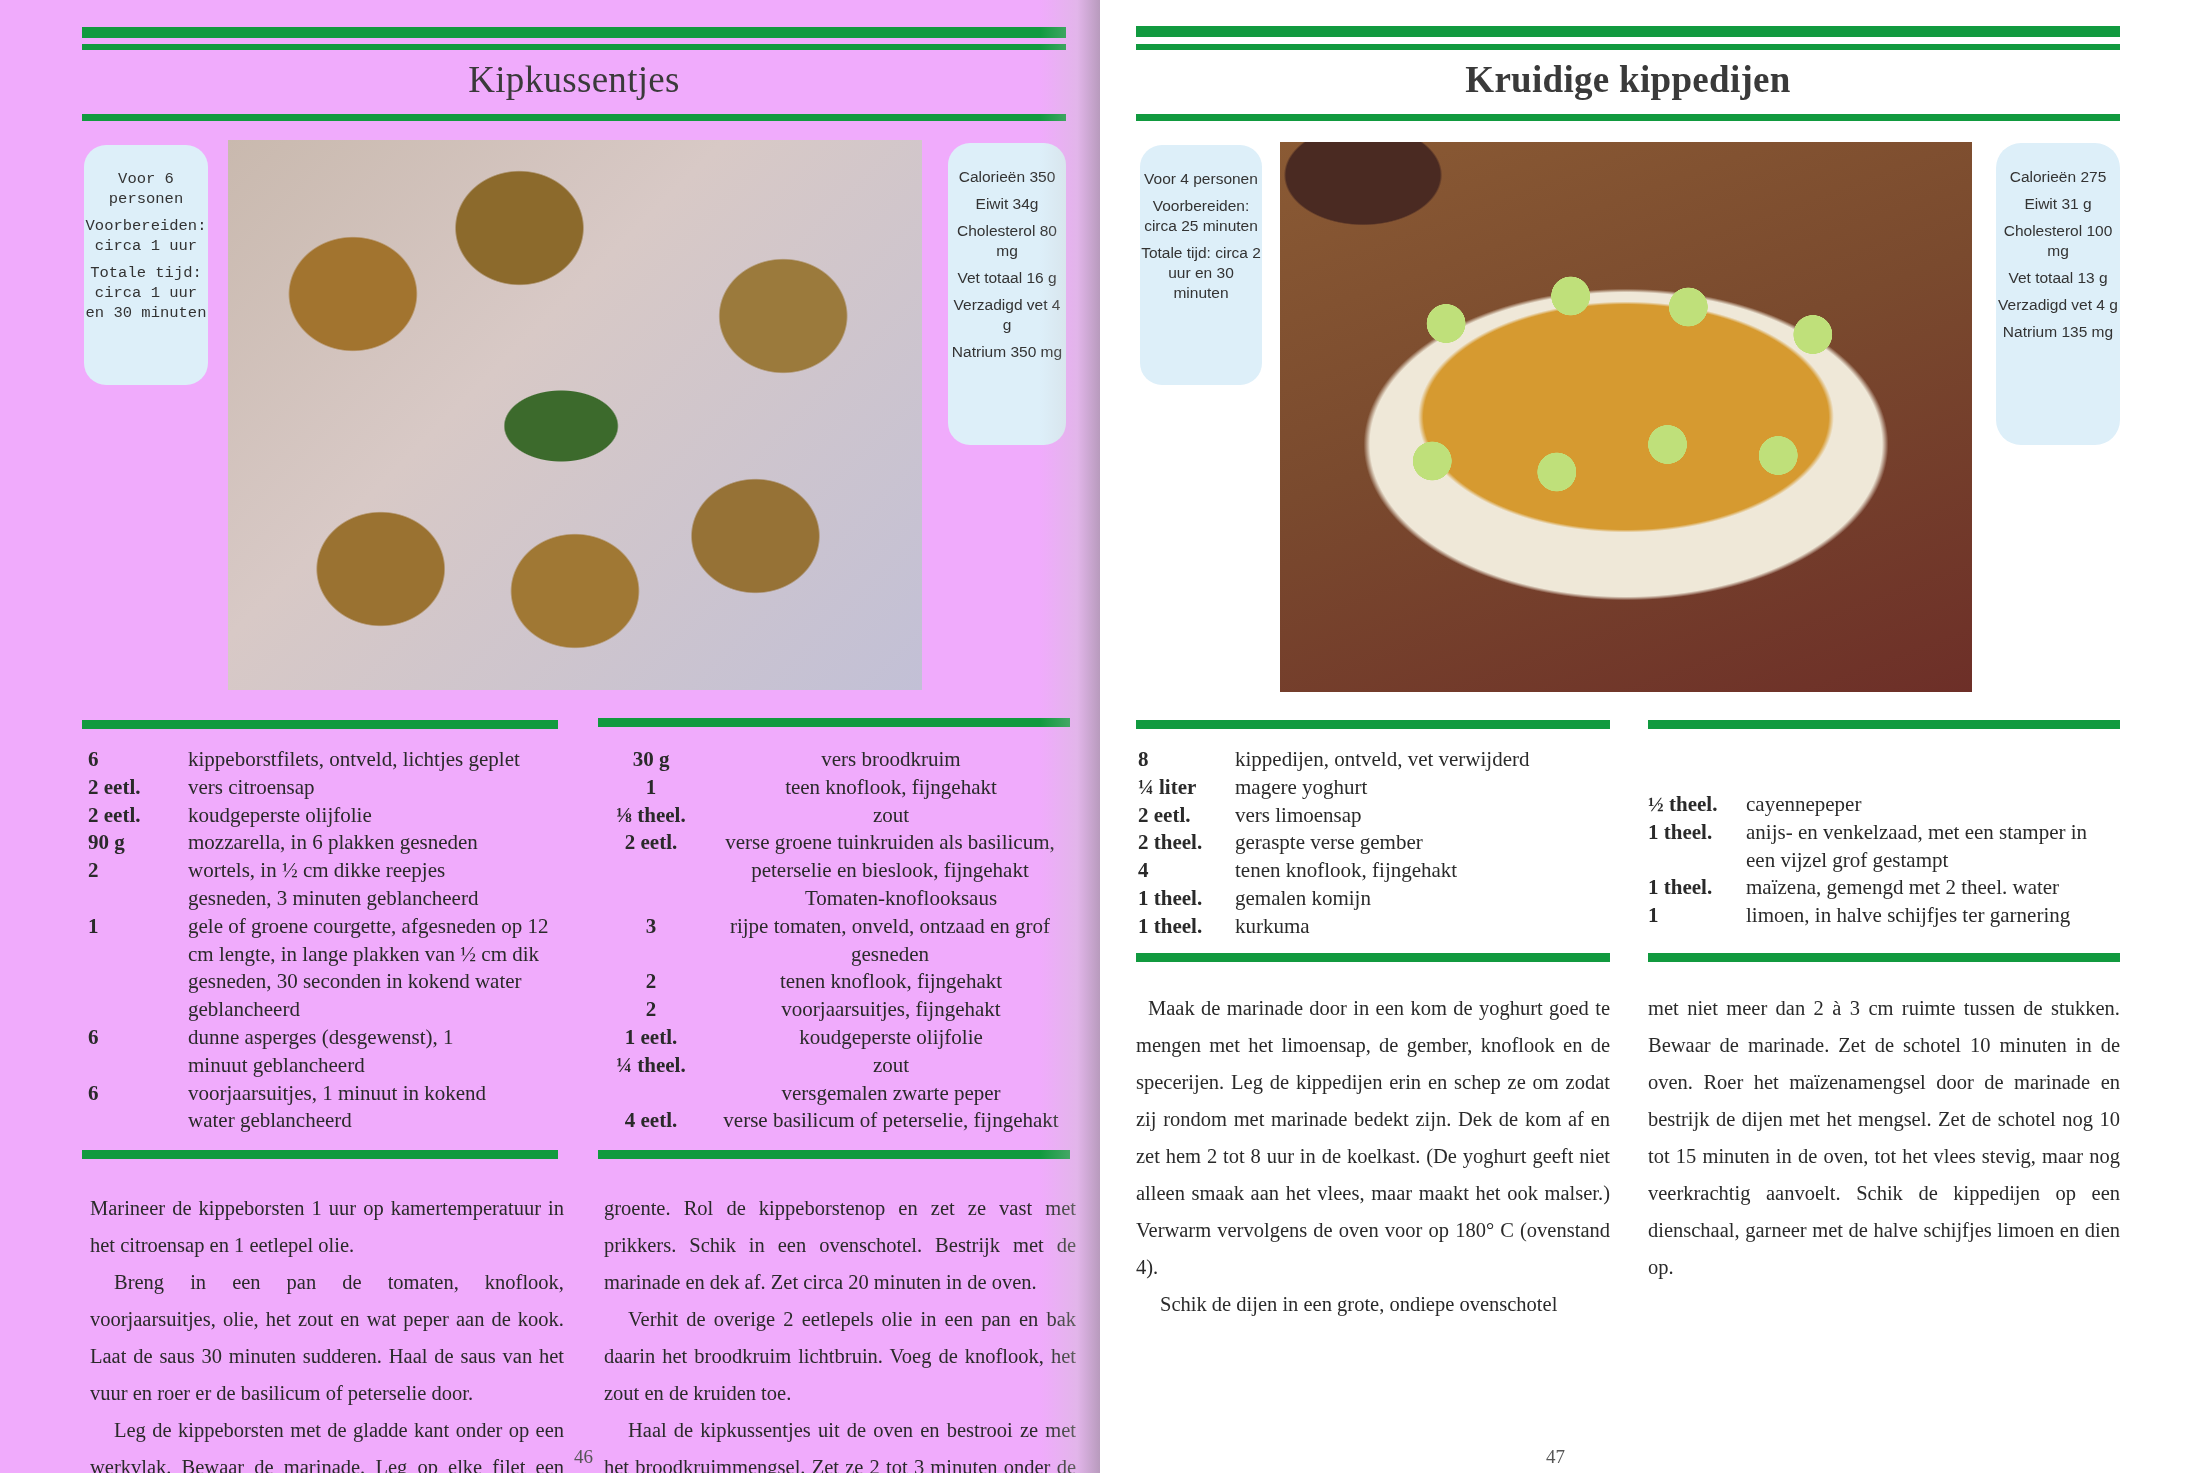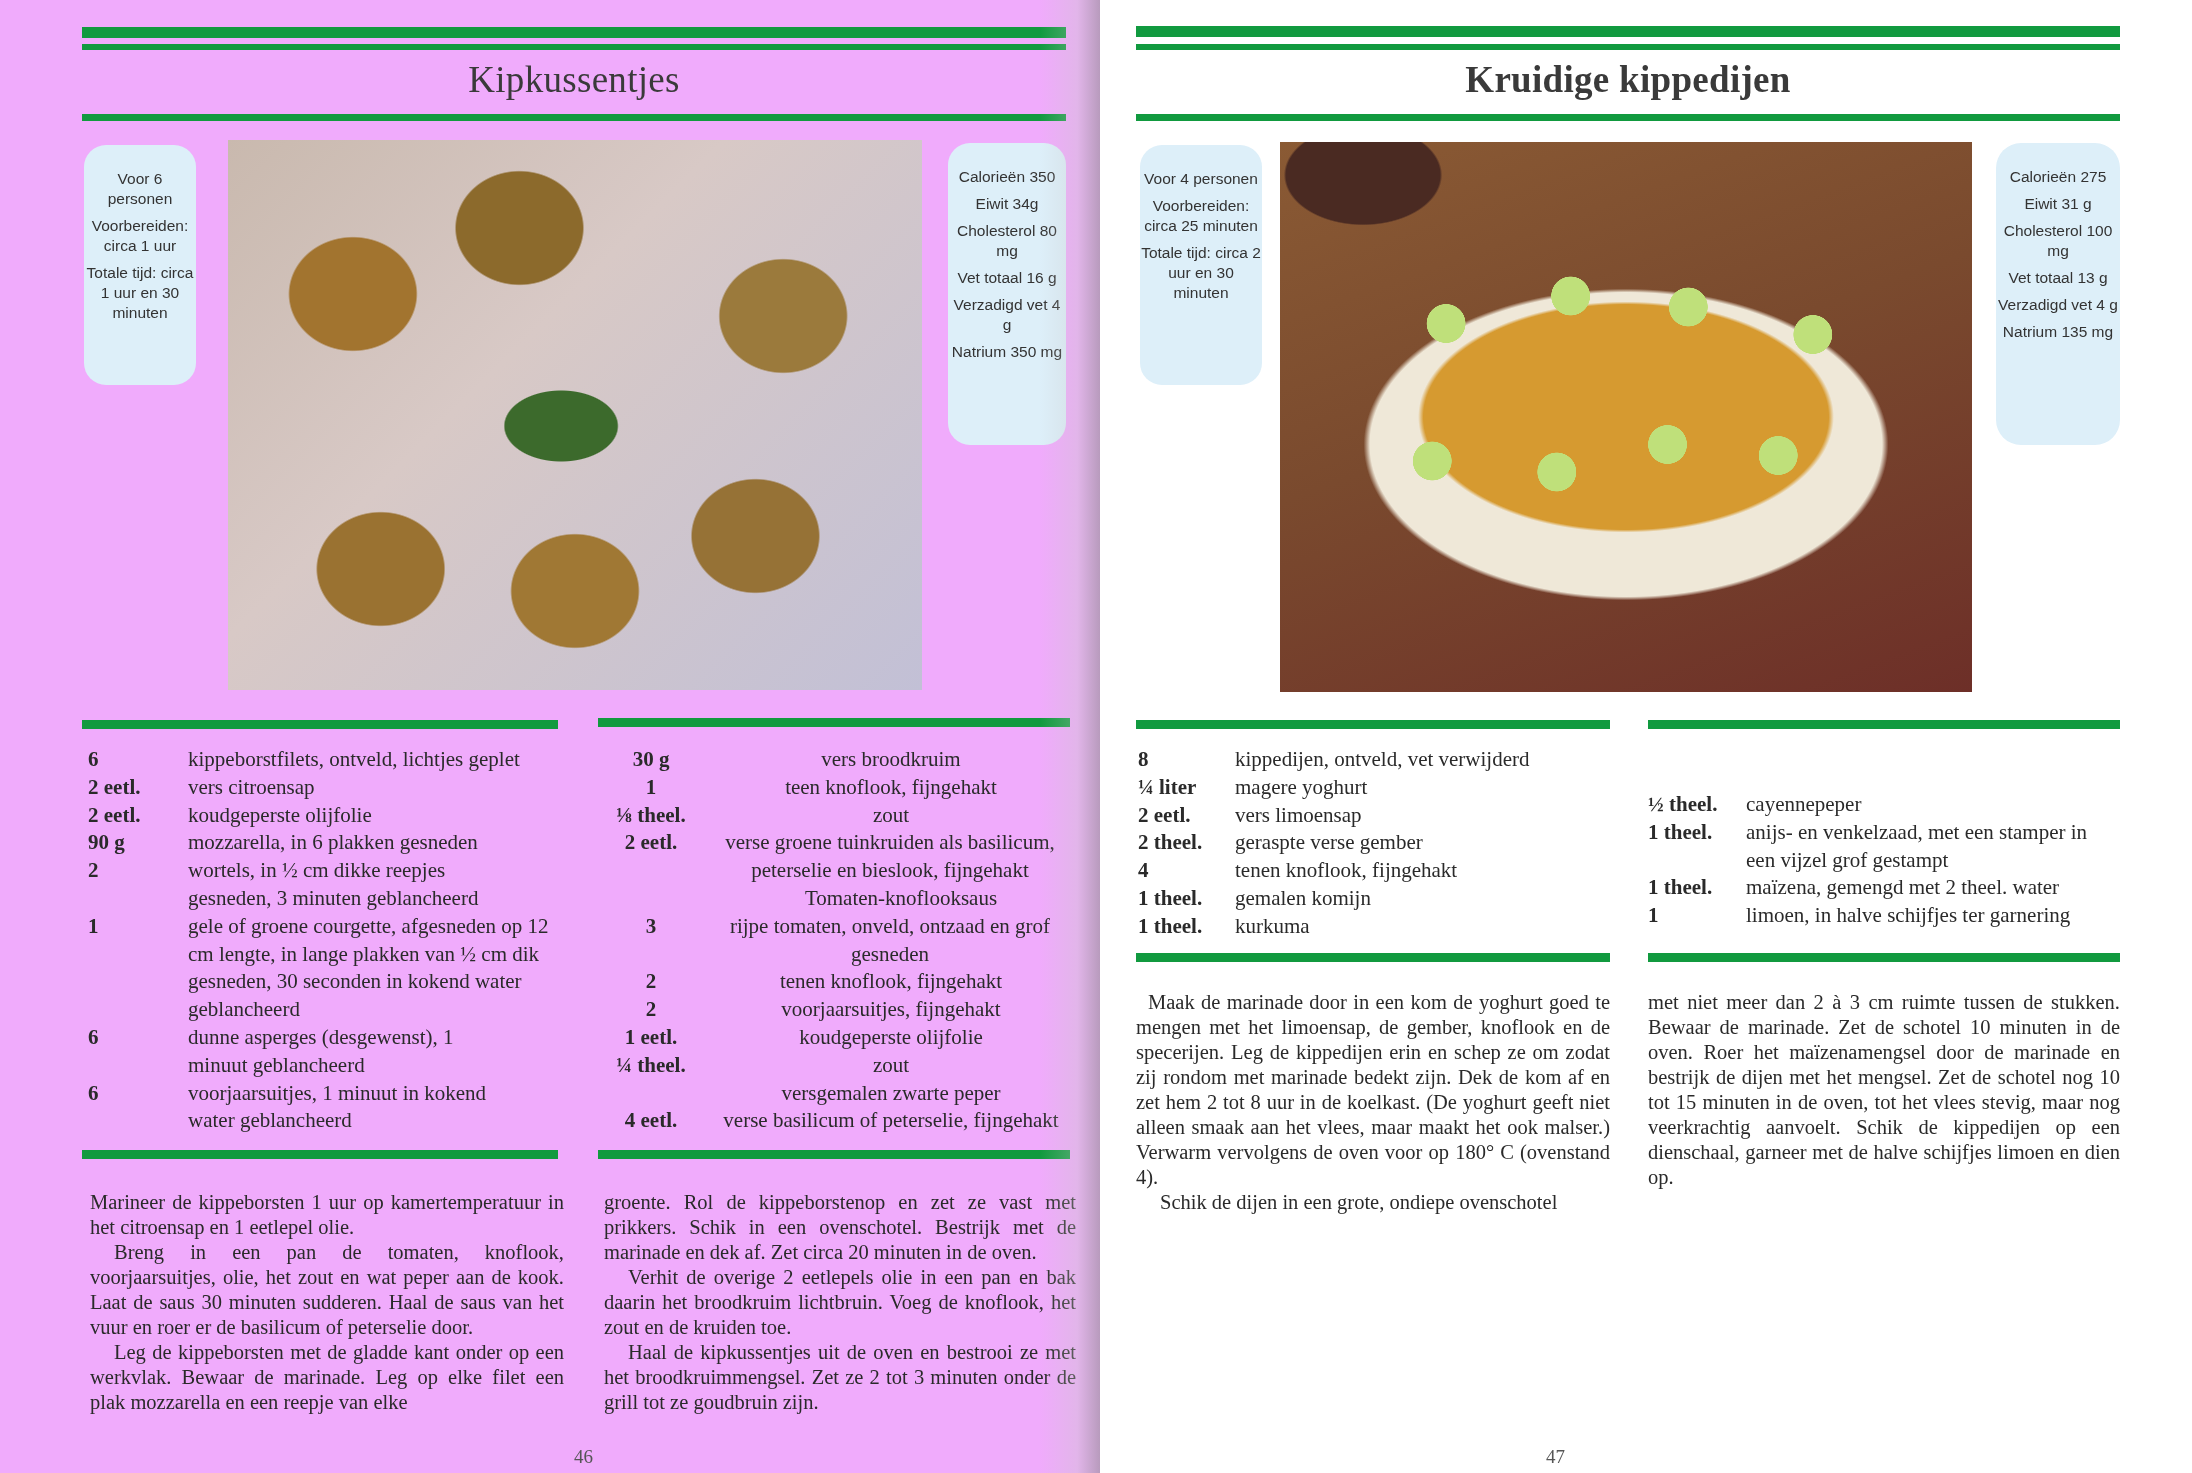--- a/index.html
+++ b/index.html
@@ -49,36 +49,36 @@
       radial-gradient(ellipse 320px 190px at 50% 55%, #efe8d8 0 80%, transparent 82%),
       radial-gradient(ellipse 110px 70px at 12% 6%, #4a2a22 0 70%, transparent 72%),
       linear-gradient(160deg, #8a5a34 0%, #7a4a2e 45%, #6d2f28 100%); }
 
   .ingr { position: absolute; font-size: 21px; line-height: 27.8px; }
   .ingr .row { display: flex; }
   .ingr .qty { font-weight: bold; flex: 0 0 auto; }
   .ingr .item { flex: 1 1 auto; }
   .ingr .subhead { font-weight: normal; padding-left: 118px; }
 
-  .body-text { position: absolute; font-size: 20.5px; line-height: 25px; text-align: justify; }
+  .body-text { position: absolute; font-size: 20.5px; line-height: 37px; text-align: justify; }
   .body-text p { text-indent: 0; }
   .body-text p.ind { text-indent: 24px; }
 
   .pagenum { position: absolute; font-size: 19px; color: #555; top: 1446px; }
 </style>
 </head>
 <body>
 
 <div class="page page-left">
   <div class="bar thick" style="left:82px;top:27px;width:984px;"></div>
   <div class="bar thin" style="left:82px;top:44px;width:984px;"></div>
   <div class="title" style="left:82px;width:984px;">Kipkussentjes</div>
   <div class="bar thin" style="left:82px;top:114px;width:984px;height:7px;"></div>
 
-  <div class="infobox" style="left:84px;top:145px;width:112px;height:240px;">
+  <div class="infobox" style="left:84px;top:145px;width:124px;height:240px;font-family:Liberation Mono, monospace;">
     <div class="entry">Voor 6 personen</div>
     <div class="entry">Voorbereiden: circa 1 uur</div>
     <div class="entry">Totale tijd: circa 1 uur en 30 minuten</div>
   </div>
 
   <div class="photo photo-left" style="left:228px;top:140px;width:694px;height:550px;"></div>
 
   <div class="infobox" style="left:948px;top:143px;width:118px;height:302px;">
     <div class="entry">Calorieën 350</div>
     <div class="entry">Eiwit 34g</div>

